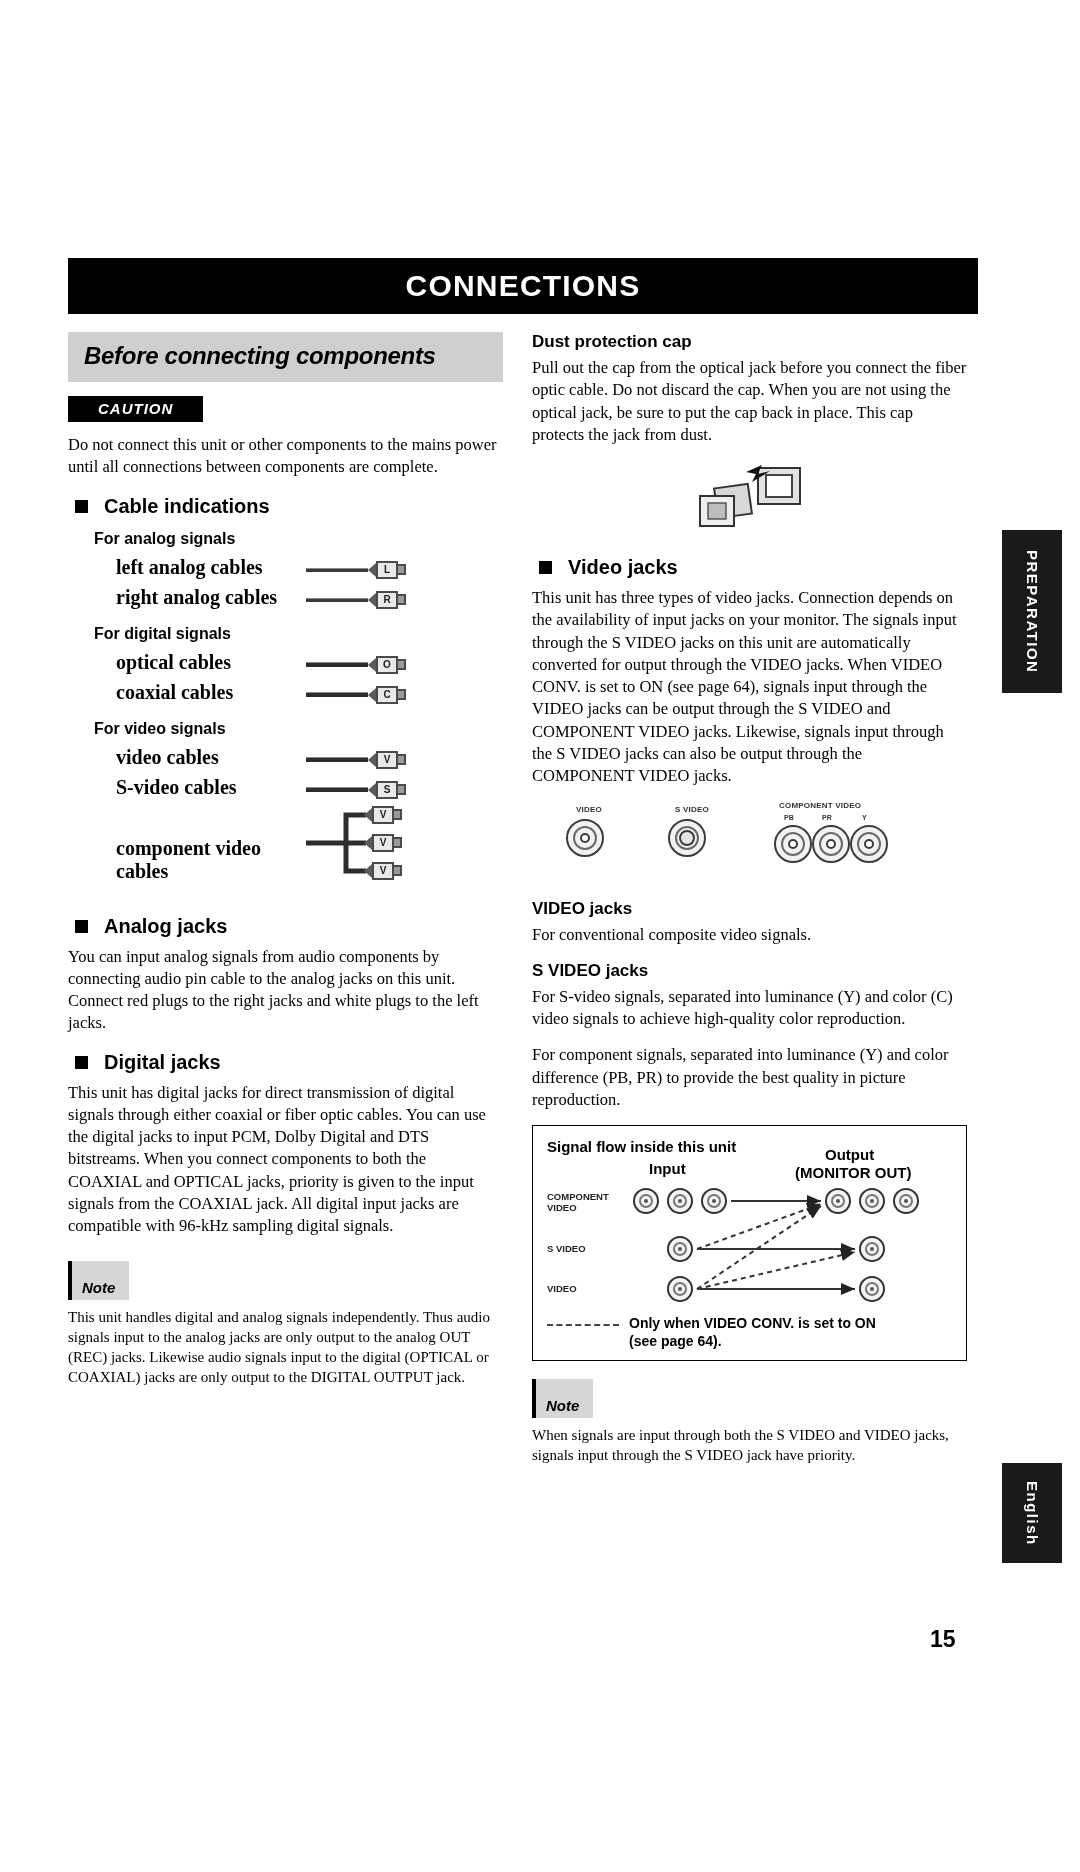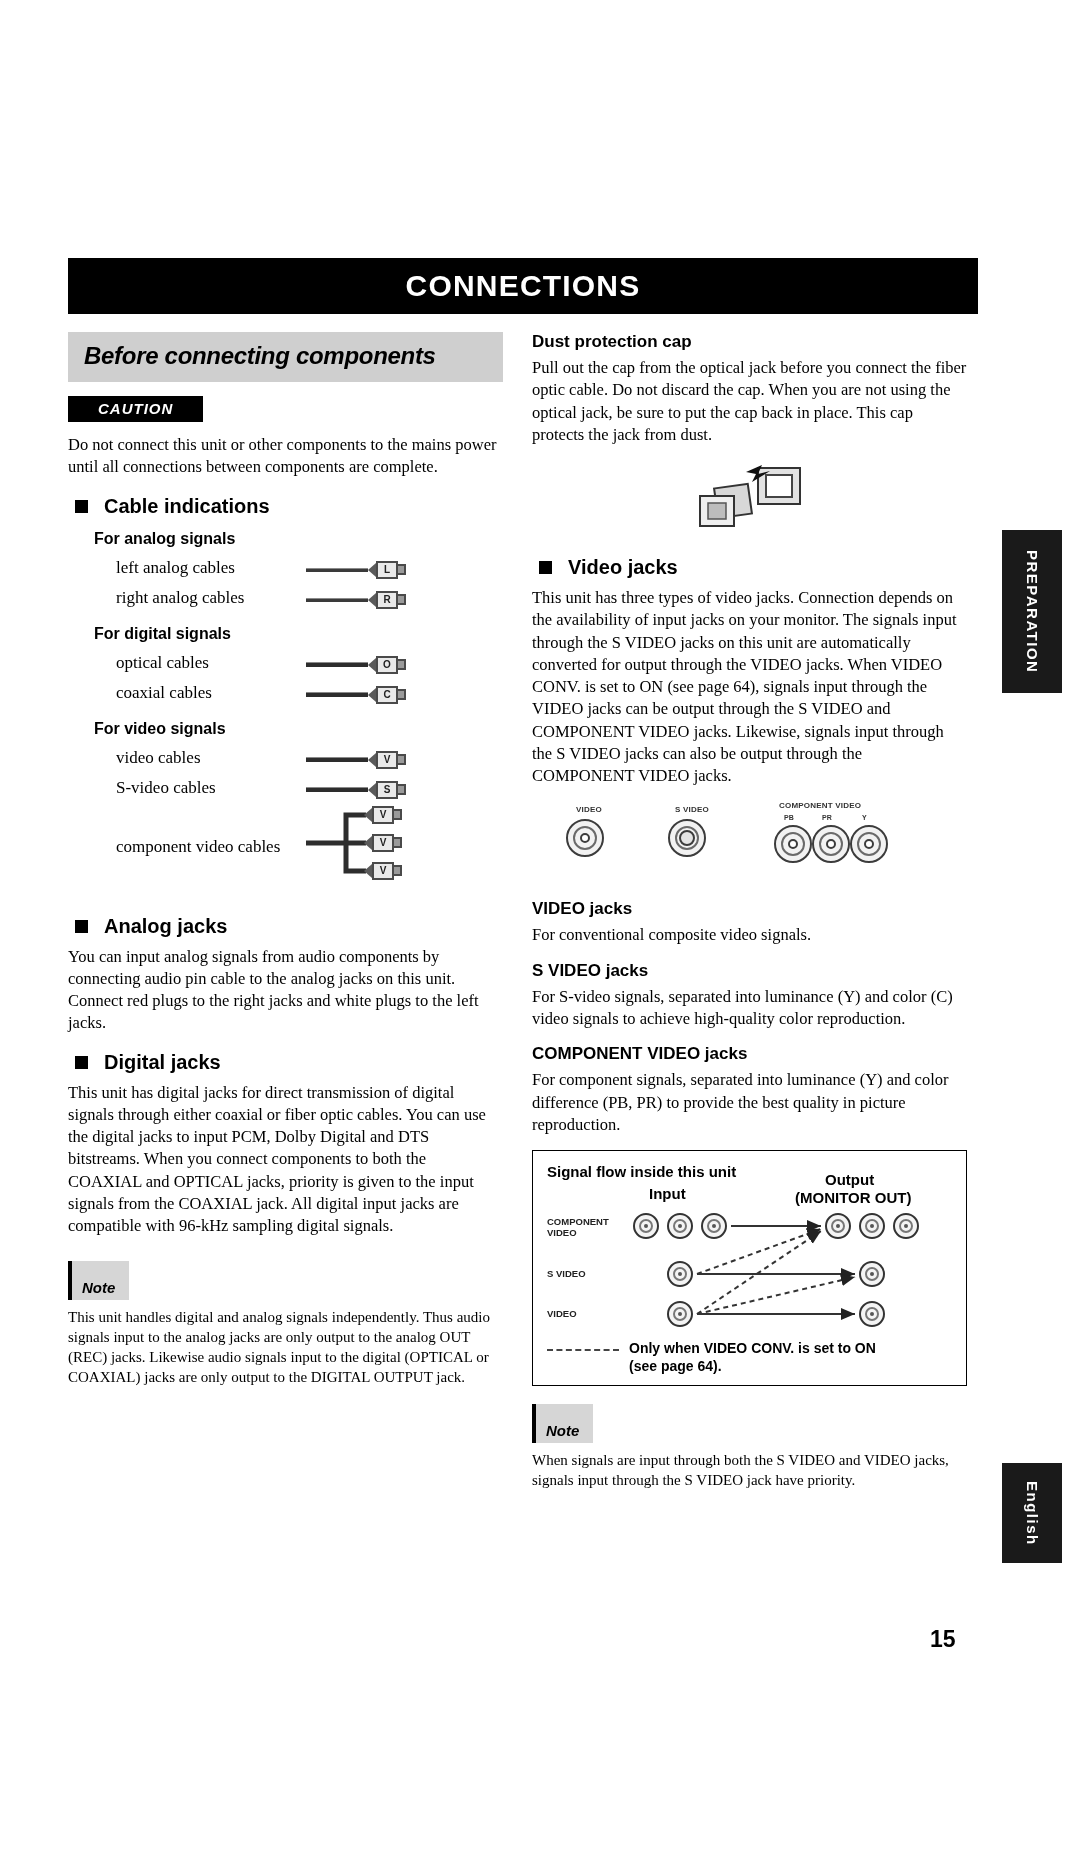--- a/index.html
+++ b/index.html
@@ -125,23 +125,24 @@
   
   .cable-group { margin-left: 26px; }
   .cable-row {
     position: relative;
     height: 30px;
     display: flex;
     align-items: center;
   }
   .cable-label {
     font-family: "Liberation Serif", serif;
-    font-size: 17px;
+    font-size: 20px;
     margin-left: 22px;
     width: 180px;
+    font-weight: bold;
   }
   .cable-art {
     position: absolute;
     left: 212px; top: 0;
     width: 118px; height: 30px;
   }
 
   
   .plug-wrap { display: flex; align-items: center; }
   .wire {
@@ -544,21 +545,20 @@
       <span class="jack" style="left:280px; top:22px;"></span>
       <span class="jack" style="left:318px; top:22px;"></span>
     </div>
 
     <h4 class="sub-head" style="font-size:17px;margin-top:18px">VIDEO jacks</h4>
     <p class="body">For conventional composite video signals.</p>
 
     <h4 class="sub-head" style="font-size:17px">S VIDEO jacks</h4>
     <p class="body">For S-video signals, separated into luminance (Y) and color (C) video signals to achieve high-quality color reproduction.</p>
 
-    <h4 class="sub-head" style="font-size:17px">COMPONENT VIDEO jacks</h4>
     <p class="body">For component signals, separated into luminance (Y) and color difference (PB, PR) to provide the best quality in picture reproduction.</p>
 
     
     <div class="flowbox">
       <div class="flow-title">Signal flow inside this unit</div>
 
       <div class="flow-inout" style="left:116px; top:34px;">Input</div>
       <div class="flow-inout" style="left:292px; top:20px;">Output</div>
       <div class="flow-inout" style="left:262px; top:38px;">(MONITOR OUT)</div>
 

